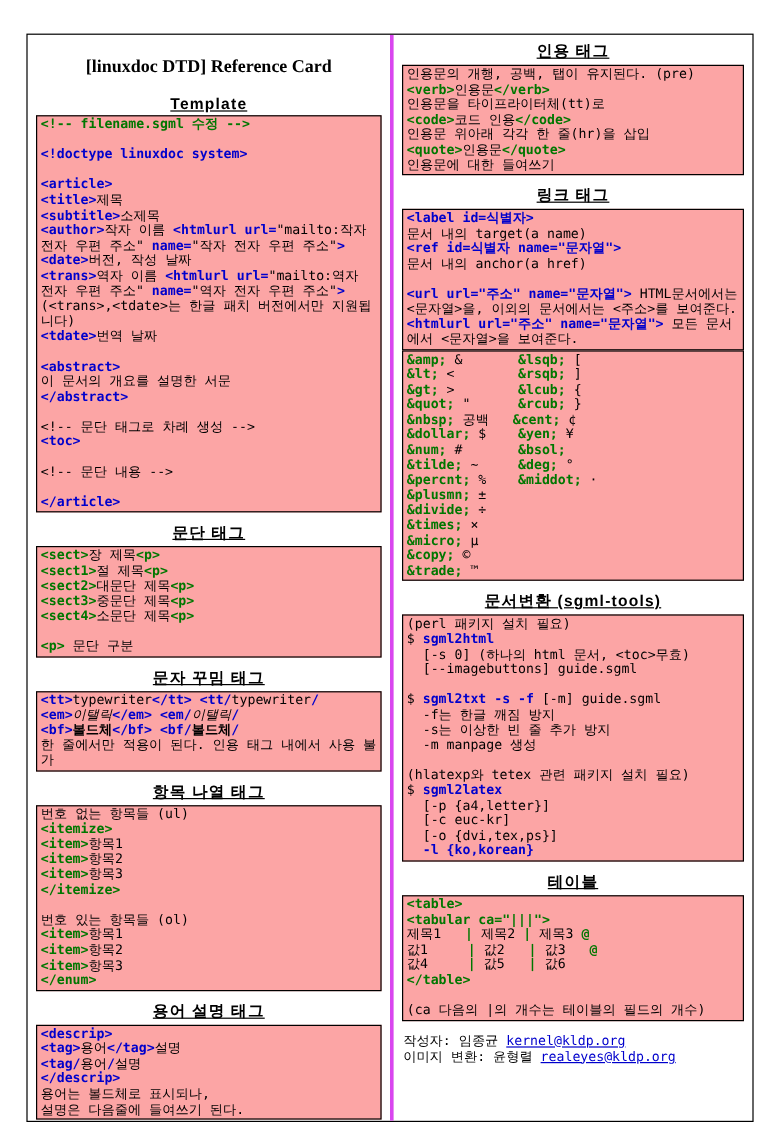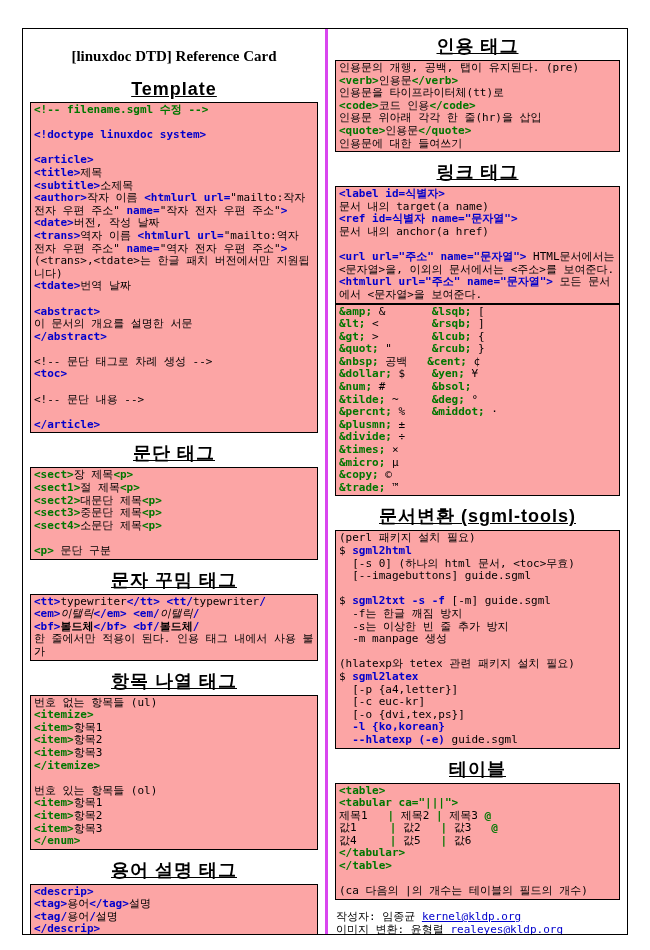--- a/index.html
+++ b/index.html
@@ -2,21 +2,21 @@
 <html><head>
 <meta charset="utf-8">
 <style>
   html,body{margin:0;padding:0;}
   body{width:650px;height:950px;background:#ffffff;position:relative;font-family:"Liberation Sans",sans-serif;}
   .frame{position:absolute;left:22px;top:28px;width:604px;height:905px;border:1px solid #000;display:flex;overflow:hidden;background:#fff;}
   .col{box-sizing:border-box;padding:3px 7px 4px 7px;}
   .col-left{width:305px;border-right:3px solid #d946ef;}
   .col-right{flex:1;}
   .doc-title{font-family:"Liberation Serif",serif;font-weight:bold;font-size:15px;text-align:center;margin:16px 0 14px 0;color:#000;}
-  .section-heading{font-size:18px;font-weight:bold;text-decoration:underline;text-align:center;margin:8px 0 2px 0;color:#000;letter-spacing:1px;}
+  .section-heading{font-size:13px;font-weight:bold;text-decoration:underline;text-align:center;margin:8px 0 2px 0;color:#000;letter-spacing:1px;}
   .col > .section-heading:first-child{margin-top:2px;}
   .code-box{border:1px solid #000;padding:1px 3px;font-family:"DejaVu Sans Mono",monospace;font-size:11px;line-height:12.6px;background:#fca5a5;}
   .plain-box{padding:2px 1px;font-family:"DejaVu Sans Mono",monospace;font-size:11px;line-height:13px;margin-top:8px;}
   .code-line{white-space:pre-wrap;word-wrap:break-word;color:#000;}
   .seg{white-space:pre-wrap;}
   .seg.blue{color:#0000cc;font-weight:bold;}
   .seg.green{color:#007700;font-weight:bold;}
   .seg.black{color:#000000;}
   .seg.italic{color:#000000;font-style:italic;}
   .seg.bold{color:#000000;font-weight:bold;}
@@ -145,30 +145,28 @@
         <div class="code-line"><span class="seg black">  -f는 한글 깨짐 방지</span></div>
         <div class="code-line"><span class="seg black">  -s는 이상한 빈 줄 추가 방지</span></div>
         <div class="code-line"><span class="seg black">  -m manpage 생성</span></div>
         <div class="code-line">&nbsp;</div>
         <div class="code-line"><span class="seg black">(hlatexp와 tetex 관련 패키지 설치 필요)</span></div>
         <div class="code-line"><span class="seg black">$ </span><span class="seg blue">sgml2latex</span></div>
         <div class="code-line"><span class="seg black">  [-p {a4,letter}]</span></div>
         <div class="code-line"><span class="seg black">  [-c euc-kr]</span></div>
         <div class="code-line"><span class="seg black">  [-o {dvi,tex,ps}]</span></div>
         <div class="code-line"><span class="seg black">  </span><span class="seg blue">-l {ko,korean}</span></div>
-        <div class="code-line"><span class="seg black">  </span><span class="seg blue">--hlatexp (-e)</span><span class="seg black"> guide.sgml</span></div>
       </div>
       <div class="section-heading">테이블</div>
       <div class="code-box">
         <div class="code-line"><span class="seg green">&lt;table&gt;</span></div>
         <div class="code-line"><span class="seg green">&lt;tabular ca="|||"&gt;</span></div>
         <div class="code-line"><span class="seg black">제목1   </span><span class="seg green">| </span><span class="seg black">제목2 </span><span class="seg green">| </span><span class="seg black">제목3 </span><span class="seg green">@</span></div>
         <div class="code-line"><span class="seg black">값1     </span><span class="seg green">| </span><span class="seg black">값2   </span><span class="seg green">| </span><span class="seg black">값3   </span><span class="seg green">@</span></div>
         <div class="code-line"><span class="seg black">값4     </span><span class="seg green">| </span><span class="seg black">값5   </span><span class="seg green">| </span><span class="seg black">값6</span></div>
-        <div class="code-line"><span class="seg green">&lt;/tabular&gt;</span></div>
         <div class="code-line"><span class="seg green">&lt;/table&gt;</span></div>
         <div class="code-line">&nbsp;</div>
         <div class="code-line"><span class="seg black">(ca 다음의 |의 개수는 테이블의 필드의 개수)</span></div>
       </div>
       <div class="plain-box">
         <div class="code-line"><span class="seg black">작성자: 임종균 </span><span class="seg link">kernel@kldp.org</span></div>
         <div class="code-line"><span class="seg black">이미지 변환: 윤형렬 </span><span class="seg link">realeyes@kldp.org</span></div>
       </div>
     </div>
 </div>

